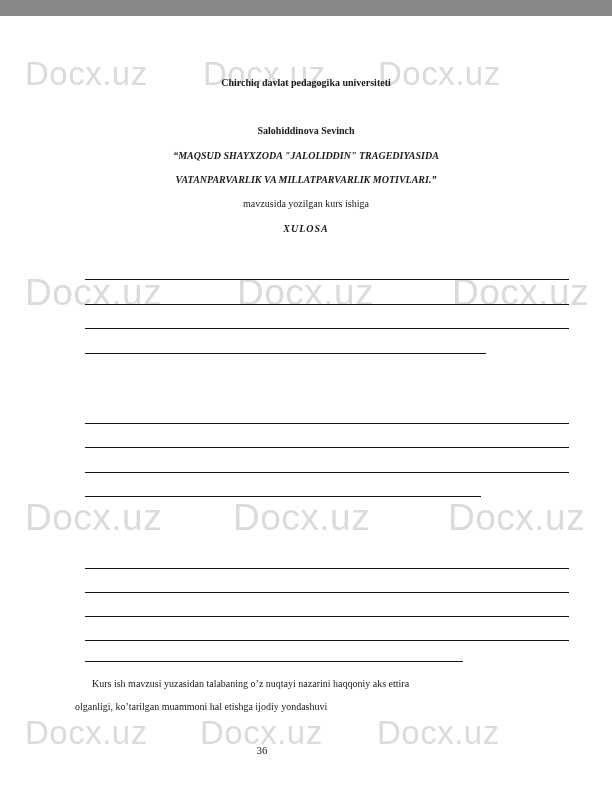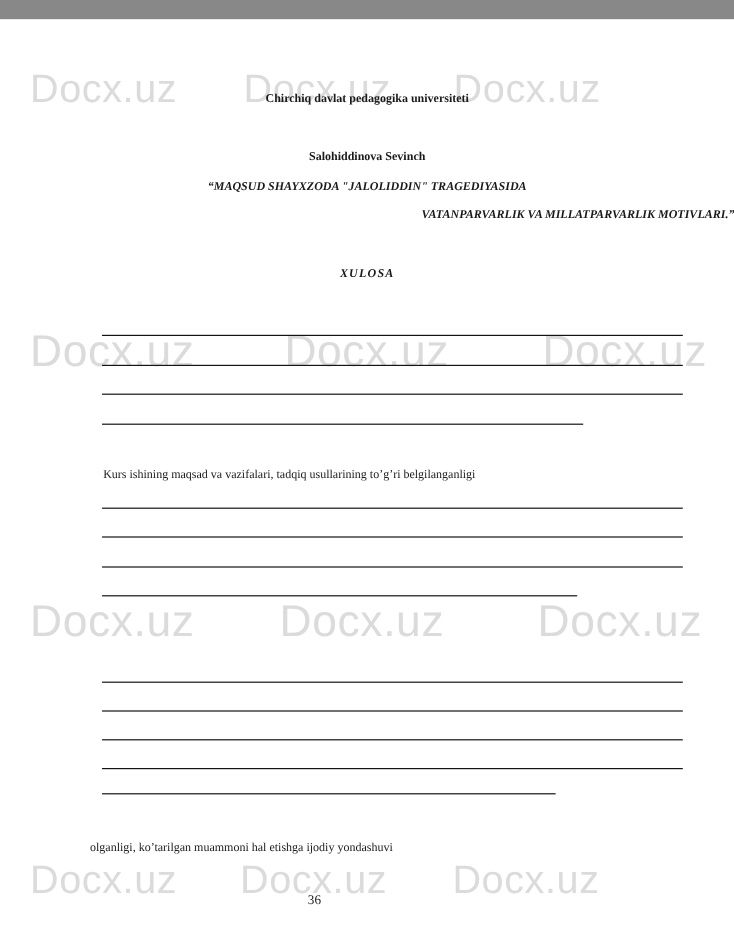--- a/index.html
+++ b/index.html
@@ -68,37 +68,38 @@
   <span class="wm" style="top:483px;left:233px;font-size:37px;">Docx.uz</span>
   <span class="wm" style="top:483px;left:448px;font-size:37px;">Docx.uz</span>
 
   <span class="wm" style="top:700px;left:25px;font-size:33px;">Docx.uz</span>
   <span class="wm" style="top:700px;left:200px;font-size:33px;">Docx.uz</span>
   <span class="wm" style="top:700px;left:377px;font-size:33px;">Docx.uz</span>
 
   <div class="tline center b" style="top:58px;">Chirchiq davlat pedagogika universiteti</div>
   <div class="tline center b" style="top:106px;">Salohiddinova Sevinch</div>
   <div class="tline center bi" style="top:131px;">“MAQSUD SHAYXZODA "JALOLIDDIN" TRAGEDIYASIDA</div>
-  <div class="tline center bi" style="top:155px;text-align:right;">VATANPARVARLIK VA MILLATPARVARLIK MOTIVLARI.”</div>
+  <div class="tline center bi" style="top:155px;">VATANPARVARLIK VA MILLATPARVARLIK MOTIVLARI.”</div>
+  <div class="tline center" style="top:179px;">mavzusida yozilgan kurs ishiga</div>
   <div class="tline center heading" style="top:204px;font-style:italic;">XULOSA</div>
 
   <div class="rule" style="top:263px;width:484px;"></div>
   <div class="rule" style="top:288px;width:484px;"></div>
   <div class="rule" style="top:312px;width:484px;"></div>
   <div class="rule" style="top:336.5px;width:401px;"></div>
 
-  <div class="tline" style="top:371px;left:86px;">Kurs ishining maqsad va vazifalari, tadqiq usullarining to’g’ri belgilanganligi</div>
   <div class="rule" style="top:407px;width:484px;"></div>
   <div class="rule" style="top:431px;width:484px;"></div>
   <div class="rule" style="top:455.5px;width:484px;"></div>
   <div class="rule" style="top:480px;width:396px;"></div>
 
   <div class="rule" style="top:551.5px;width:484px;"></div>
   <div class="rule" style="top:575.5px;width:484px;"></div>
   <div class="rule" style="top:599.5px;width:484px;"></div>
   <div class="rule" style="top:623.5px;width:484px;"></div>
   <div class="rule" style="top:644.5px;width:378px;"></div>
 
+  <div class="tline" style="top:658.5px;left:92px;">Kurs ish mavzusi yuzasidan talabaning o’z nuqtayi nazarini haqqoniy aks ettira</div>
   <div class="tline" style="top:682px;left:75px;">olganligi, ko’tarilgan muammoni hal etishga ijodiy yondashuvi</div>
 
   <div class="pagenum" style="top:728px;">36</div>
 
 </div>
 
 </body></html>

